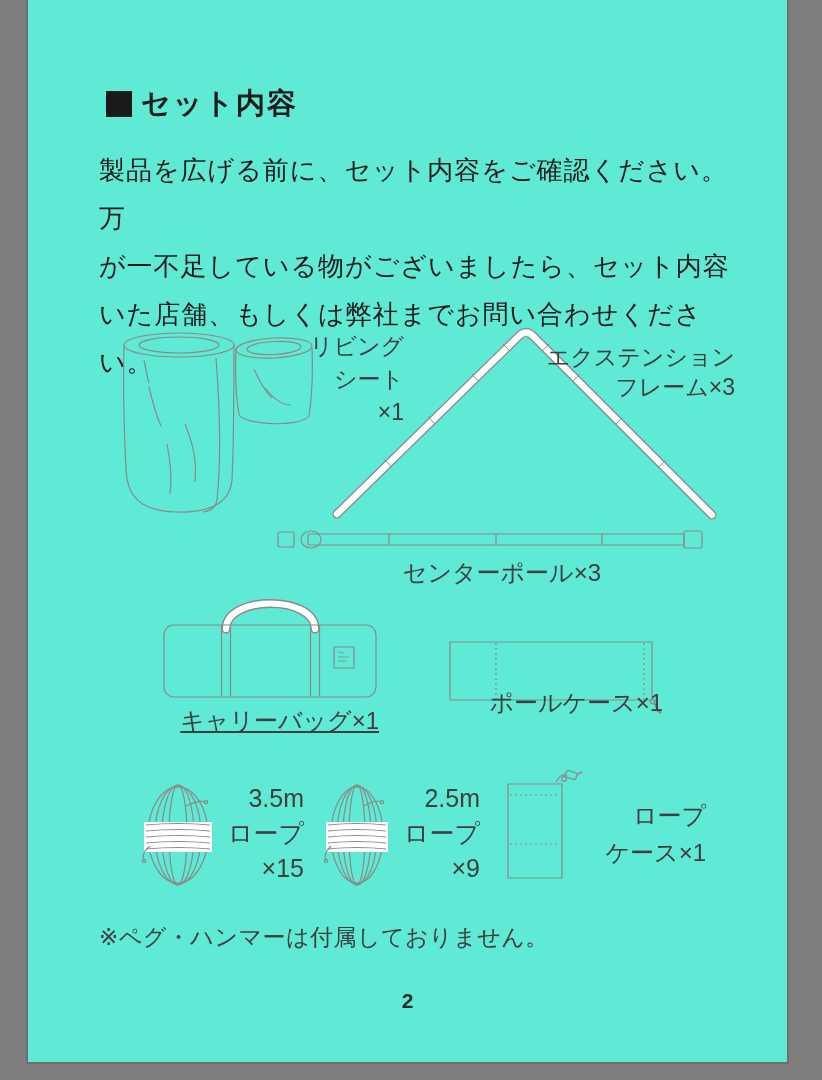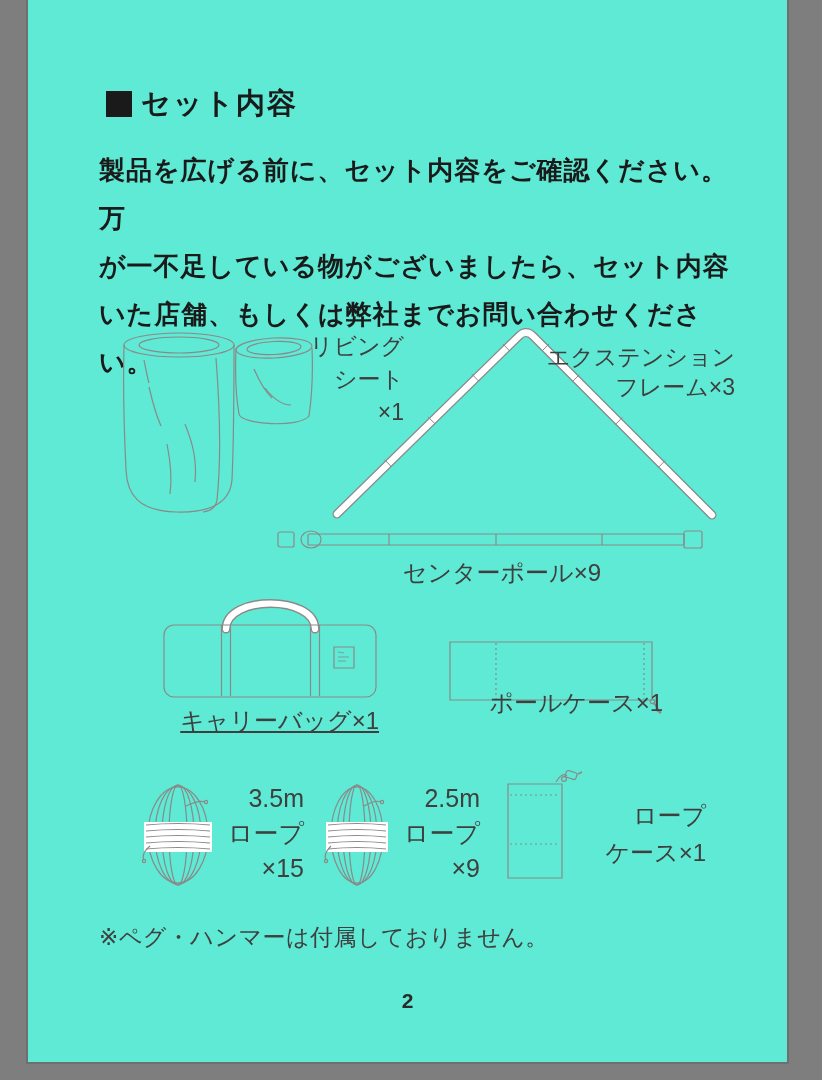--- a/index.html
+++ b/index.html
@@ -16,21 +16,21 @@
   .abs{position:absolute;}
   .heading{
     left:78px;top:84px;display:flex;align-items:center;
     font-size:29px;font-weight:800;color:#1a1a1a;letter-spacing:2px;
   }
   .heading .sq{
     width:26px;height:26px;background:#1a1a1a;display:inline-block;margin-right:9px;
   }
   .intro{
     left:71px;top:146px;width:655px;
-    font-size:26px;font-weight:700;color:#1a1a1a;line-height:48px;letter-spacing:1px;
+    font-size:26px;font-weight:400;color:#1a1a1a;line-height:48px;letter-spacing:1px;
   }
   .intro span{display:block;}
   .label{
     color:#3f3f3f;font-weight:400;text-align:right;
   }
   .lbl-main{left:62px;top:522px;width:176px;font-size:25px;}
   .lbl-sheet{left:268px;top:330px;width:108px;font-size:23px;line-height:33px;}
   .lbl-frame{left:503px;top:342px;width:204px;font-size:23px;line-height:30px;}
   .lbl-pole{left:363px;top:557px;width:210px;font-size:24px;}
   .lbl-bag{left:133px;top:705px;width:218px;font-size:24px;text-decoration:underline;}
@@ -116,21 +116,21 @@
     <g class="ill">
       <rect x="4" y="8" width="16" height="15" rx="2"></rect>
       <rect x="34" y="10" width="376" height="11" rx="1"></rect>
       <ellipse cx="37" cy="15.5" rx="10" ry="8.5"></ellipse>
       <line x1="115" y1="10" x2="115" y2="21"></line>
       <line x1="222" y1="10" x2="222" y2="21"></line>
       <line x1="328" y1="10" x2="328" y2="21"></line>
       <rect x="410" y="7" width="18" height="17" rx="2"></rect>
     </g>
   </svg>
-  <div class="abs label lbl-pole">センターポール×9</div>
+  <div class="abs label lbl-pole">センターポール×3</div>
 
   <svg class="abs" style="left:130px;top:583px;" width="225" height="122" viewBox="0 0 225 122">
     <path d="M68,46 C68,12 157,12 157,46" fill="none" stroke="#8a8a8a" stroke-width="9" stroke-linecap="round"></path>
     <path d="M68,46 C68,12 157,12 157,46" fill="none" stroke="#ffffff" stroke-width="6.2" stroke-linecap="round"></path>
     <g class="ill">
       <rect x="6" y="42" width="212" height="72" rx="10"></rect>
       <line x1="63.5" y1="42" x2="63.5" y2="113"></line>
       <line x1="72.5" y1="42" x2="72.5" y2="113"></line>
       <line x1="152.5" y1="42" x2="152.5" y2="113"></line>
       <line x1="161.5" y1="42" x2="161.5" y2="113"></line>

